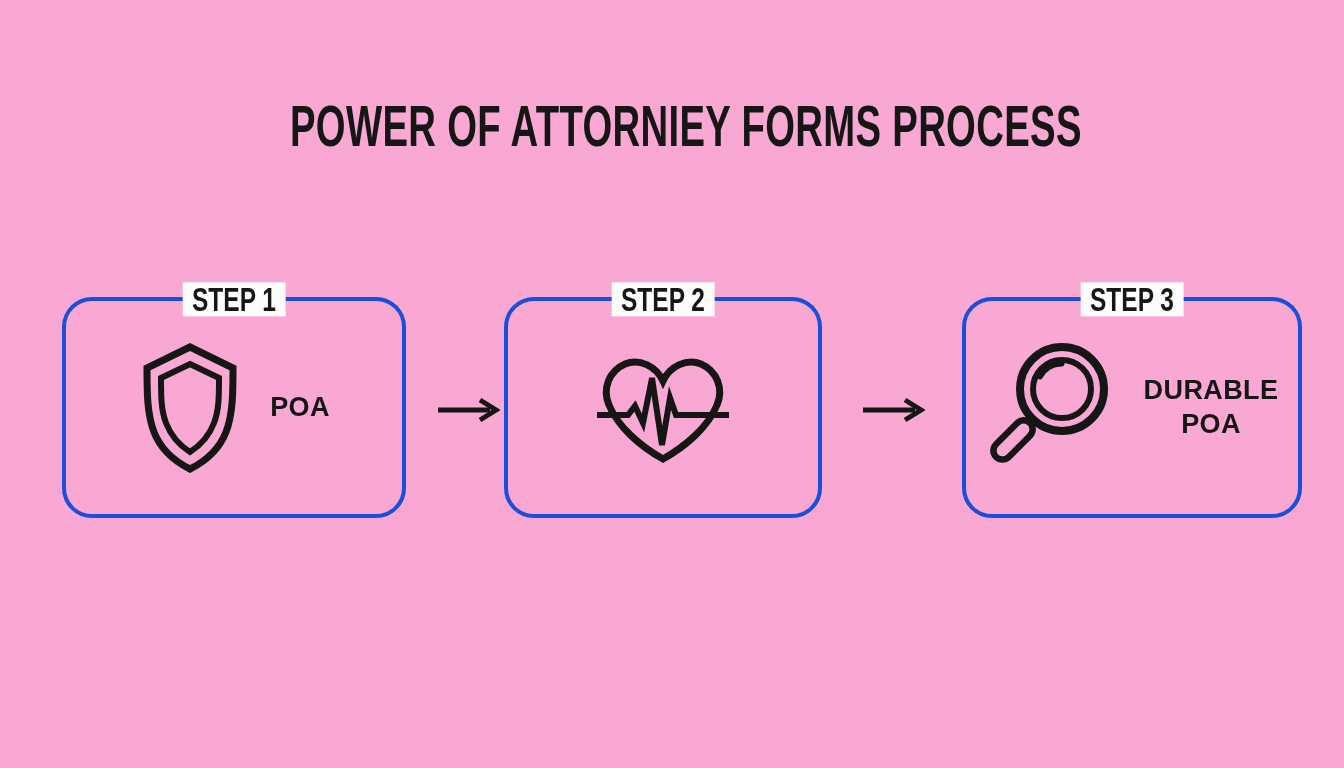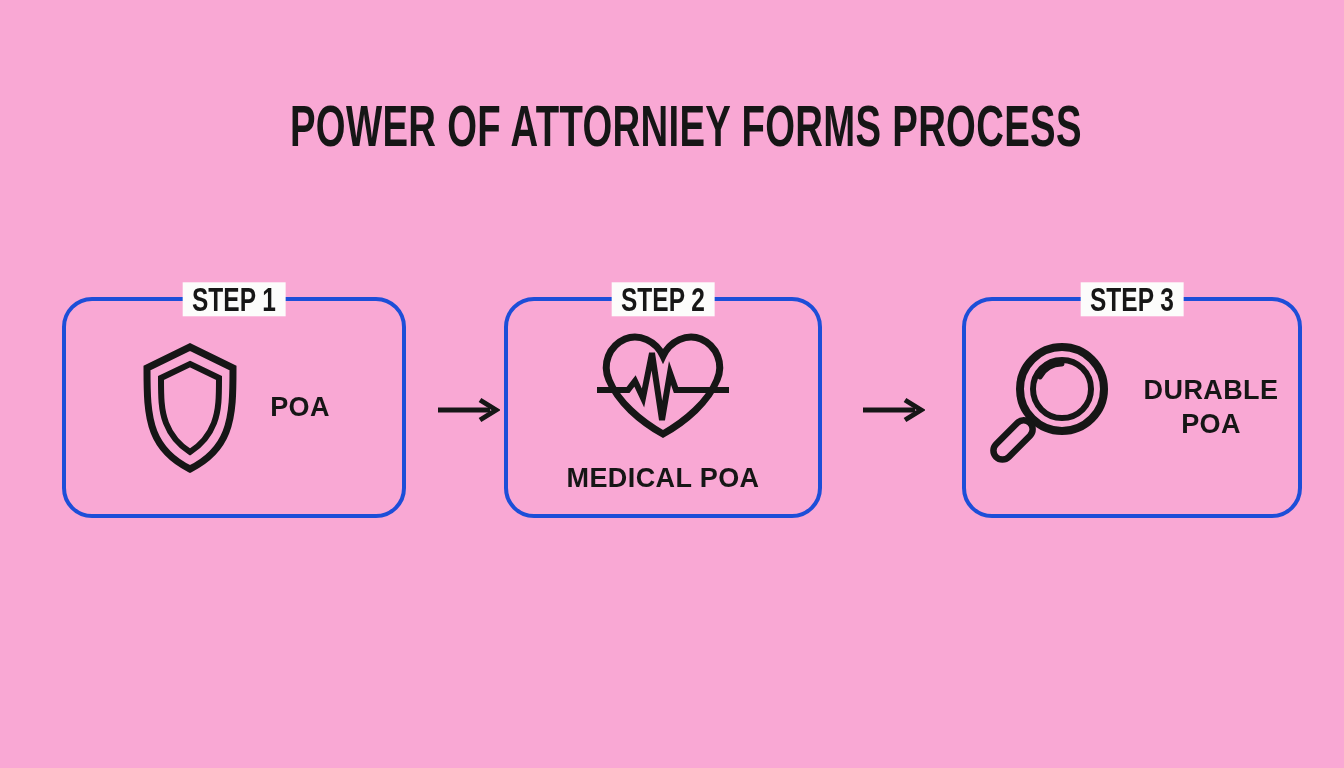--- a/index.html
+++ b/index.html
@@ -131,23 +131,20 @@
 
   <div class="step-card card-2">
     <div class="step-legend">STEP 2</div>
     <div class="card-body-col">
       <span class="icon">
         <svg width="134" height="118" viewBox="0 0 134 118" fill="none" stroke="#161616">
           <path d="M67,28 C60,13 43,5 29,11 C13,18 6,36 13,52 C22,74 44,93 67,106 C90,93 112,74 121,52 C128,36 121,18 105,11 C91,5 74,13 67,28 Z" stroke-width="7"></path>
           <path d="M1,62 H32 L39,53 L47,70 L56,25 L66,92 L74,45 L80,62 H133" stroke-width="6" stroke-linejoin="miter"></path>
         </svg>
       </span>
-      <div class="poa-label">
-        <span class="single">MEDICAL POA</span>
-      </div>
     </div>
   </div>
 
   <span class="flow-arrow arrow-2 icon">
     <svg width="64" height="28" viewBox="0 0 64 28" fill="none" stroke="#161616">
       <path d="M2,14 H54" stroke-width="5"></path>
       <path d="M44,4 L60,14 L44,24" stroke-width="5" stroke-linejoin="miter"></path>
     </svg>
   </span>
 

